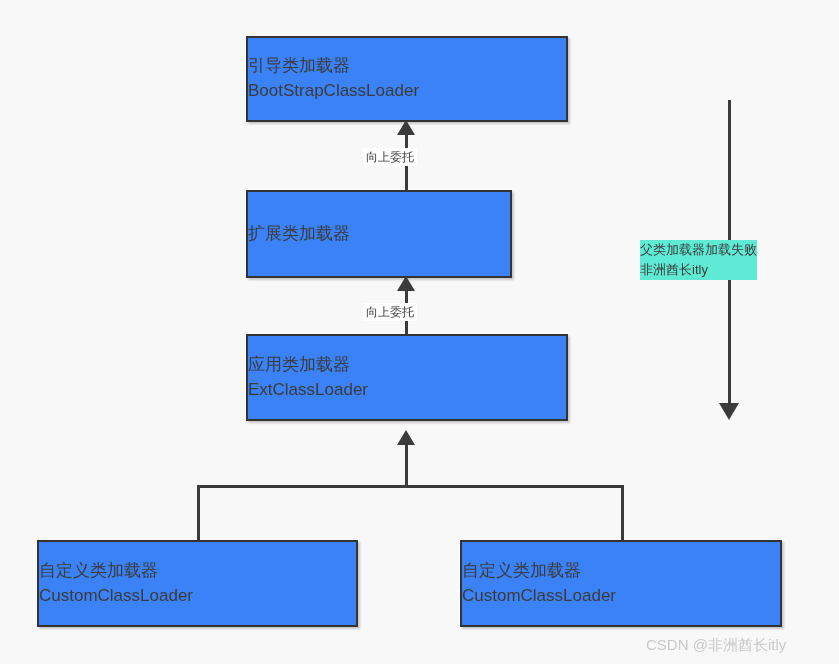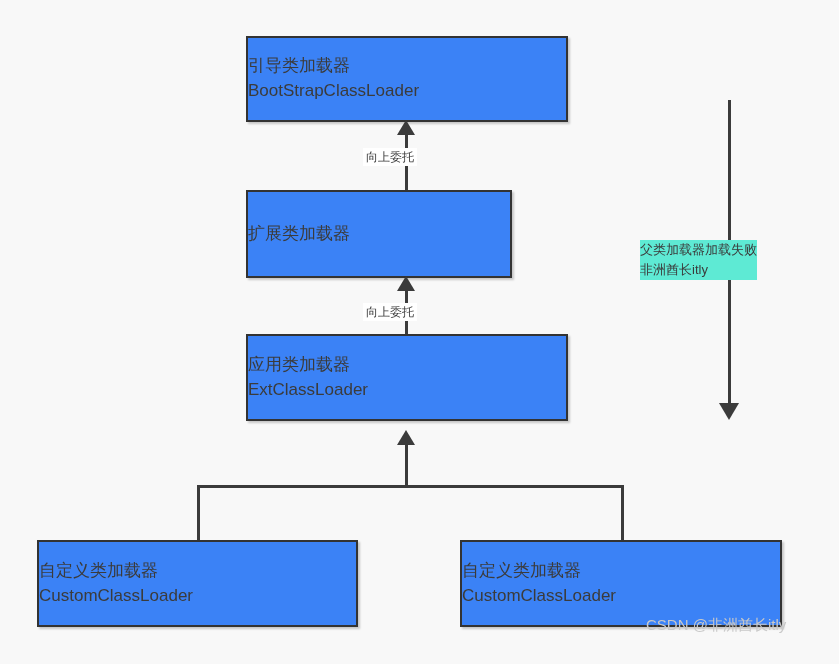--- a/index.html
+++ b/index.html
@@ -135,15 +135,15 @@
   </div>
 
   <div class="vline" style="left:728px; top:100px; height:305px;"></div>
   <div class="arrow-down" style="left:719px; top:403px;"></div>
 
   <div class="side-label" style="left:640px; top:240px;">
     <div>父类加载器加载失败</div>
     <div>非洲酋长itly</div>
   </div>
 
-  <div class="watermark" style="left:646px; top:616px;">CSDN @非洲酋长itly</div>
+  <div class="watermark" style="left:646px; top:636px;">CSDN @非洲酋长itly</div>
 
 </div>
 
 </body></html>

